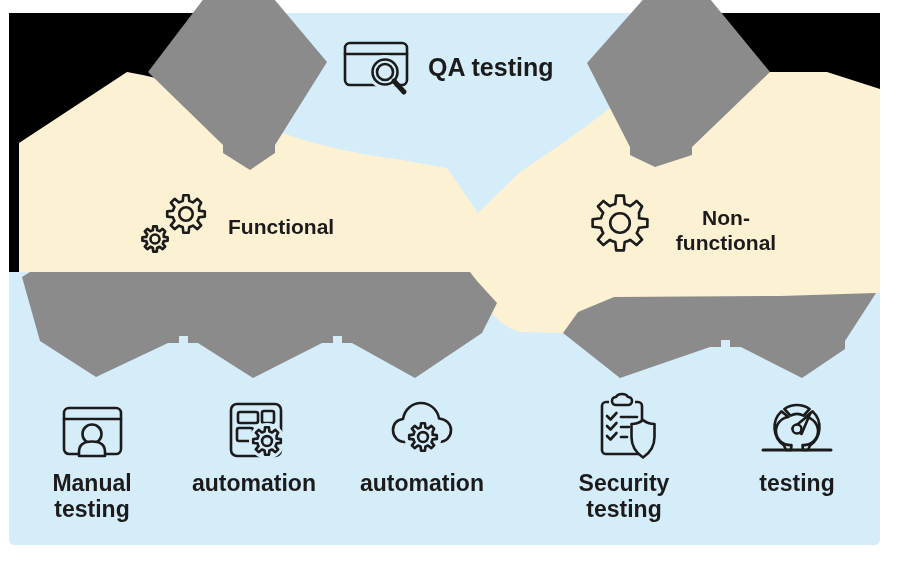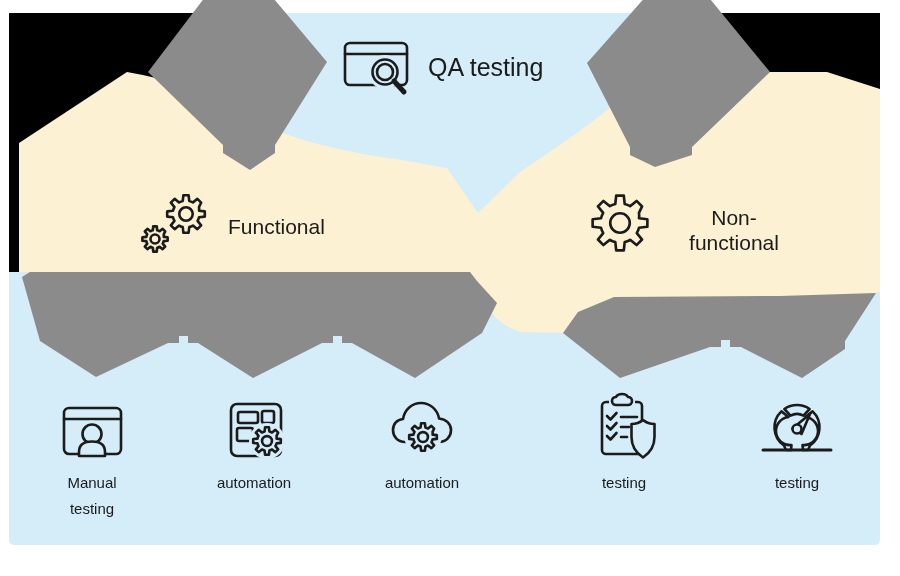--- a/index.html
+++ b/index.html
@@ -3,25 +3,25 @@
 <meta charset="utf-8">
 <style>
   html,body{margin:0;padding:0;}
   body{width:900px;height:576px;background:var(--white,#fff);position:relative;overflow:hidden;}
   #stage{position:absolute;left:0;top:0;width:900px;height:576px;}
   #bg{position:absolute;left:0;top:0;}
   .icon{position:absolute;}
   .stroke{fill:none;stroke:var(--ink);stroke-width:2.6;stroke-linecap:round;stroke-linejoin:round;}
   .halo-blue{fill:var(--blue);stroke:none;}
   .halo-cream{fill:var(--cream);stroke:none;}
-  .label{position:absolute;font-family:"Liberation Sans",sans-serif;font-weight:400;color:var(--ink);white-space:nowrap;}
+  .label{position:absolute;font-family:"Liberation Sans",sans-serif;font-weight:700;color:var(--ink);white-space:nowrap;}
   .lv1{font-size:25px;line-height:28px;}
   .lv2{font-size:21px;line-height:25px;}
-  .leaf{font-size:15px;line-height:26px;text-align:center;transform:translateX(-50%);}
-  .ctr{text-align:center;transform:translateX(-50%);margin-left:8px;}
+  .leaf{font-size:23px;line-height:26px;text-align:center;transform:translateX(-50%);}
+  .ctr{text-align:center;transform:translateX(-50%);}
 </style>
 </head>
 <body>
 
 <div id="stage">
 
   <svg id="bg" width="900" height="576" viewBox="0 0 900 576">
     <defs>
       <g id="gear-shape">
         <path d="M16.5,-4.1 L23.8,-3.3 L23.8,3.3 L16.5,4.1 A17,17 0 0 1 14.6,8.8 L19.2,14.4 L14.4,19.2 L8.8,14.6 A17,17 0 0 1 4.1,16.5 L3.3,23.8 L-3.3,23.8 L-4.1,16.5 A17,17 0 0 1 -8.8,14.6 L-14.4,19.2 L-19.2,14.4 L-14.6,8.8 A17,17 0 0 1 -16.5,4.1 L-23.8,3.3 L-23.8,-3.3 L-16.5,-4.1 A17,17 0 0 1 -14.6,-8.8 L-19.2,-14.4 L-14.4,-19.2 L-8.8,-14.6 A17,17 0 0 1 -4.1,-16.5 L-3.3,-23.8 L3.3,-23.8 L4.1,-16.5 A17,17 0 0 1 8.8,-14.6 L14.4,-19.2 L19.2,-14.4 L16.5,-8.8 A17,17 0 0 1 16.5,-4.1 Z"></path>
@@ -129,19 +129,20 @@
     <div>Manual</div>
     <div>testing</div>
   </div>
   <div class="label leaf" style="left:254px;top:470px">
     <div>automation</div>
   </div>
   <div class="label leaf" style="left:422px;top:470px">
     <div>automation</div>
   </div>
   <div class="label leaf" style="left:624px;top:470px">
+    <div>Security</div>
     <div>testing</div>
   </div>
   <div class="label leaf" style="left:797px;top:470px">
     <div>testing</div>
   </div>
 
 </div>
 
 </body></html>

